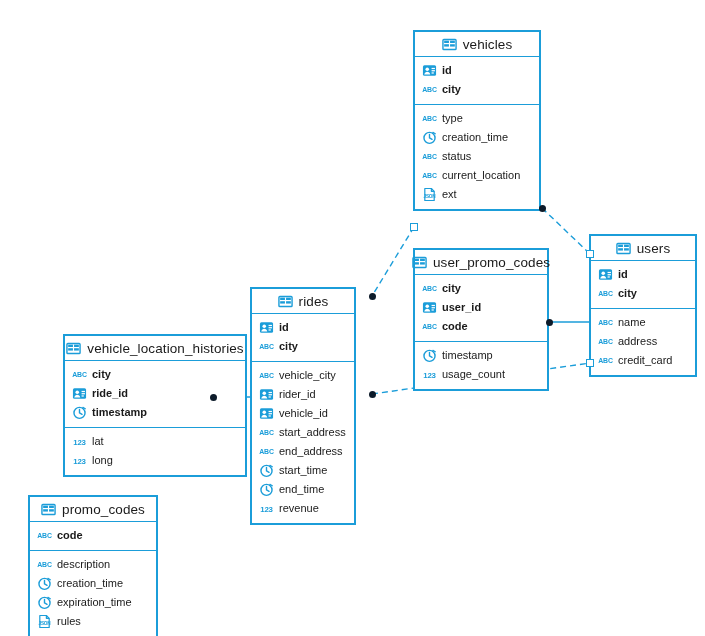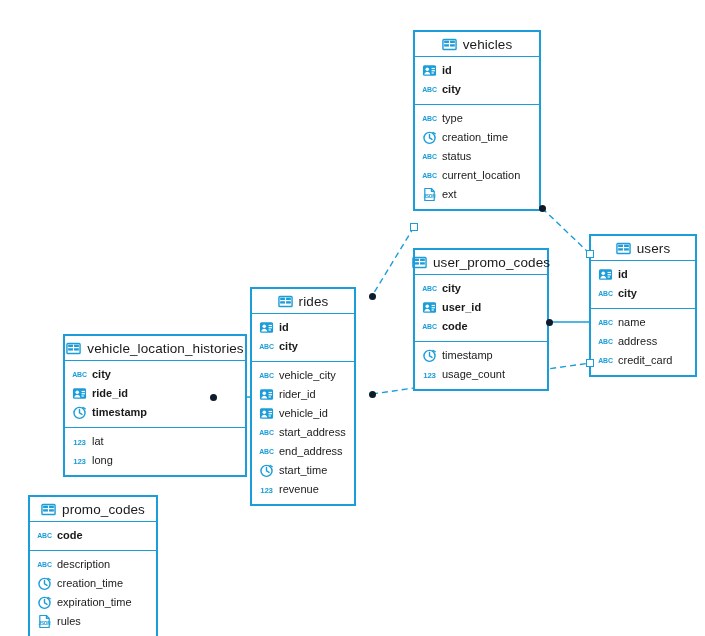--- a/index.html
+++ b/index.html
@@ -313,20 +313,28 @@
         <div class="t-row">
           <svg viewBox="0 0 16 16" class="ic">
             <circle cx="8" cy="8.4" r="5.9" fill="none" stroke="#1b9dd9" stroke-width="1.5"></circle>
             <path d="M8 4.7 L8 8.4 L10.7 10" fill="none" stroke="#1b9dd9" stroke-width="1.5" stroke-linecap="round"></path>
             <path d="M11.6 2.6 L14.2 4.0" stroke="#1b9dd9" stroke-width="1.4" stroke-linecap="round"></path>
           </svg>
           <span class="fname">start_time</span>
         </div>
         <div class="t-row">
           <svg viewBox="0 0 16 16" class="ic">
+            <circle cx="8" cy="8.4" r="5.9" fill="none" stroke="#1b9dd9" stroke-width="1.5"></circle>
+            <path d="M8 4.7 L8 8.4 L10.7 10" fill="none" stroke="#1b9dd9" stroke-width="1.5" stroke-linecap="round"></path>
+            <path d="M11.6 2.6 L14.2 4.0" stroke="#1b9dd9" stroke-width="1.4" stroke-linecap="round"></path>
+          </svg>
+          <span class="fname">end_time</span>
+        </div>
+        <div class="t-row">
+          <svg viewBox="0 0 16 16" class="ic">
             <text x="8" y="11.4" text-anchor="middle" font-size="8.4" font-family="&quot;Liberation Sans&quot;,sans-serif" font-weight="bold" letter-spacing="-0.3" fill="#1b9dd9">123</text>
           </svg>
           <span class="fname">revenue</span>
         </div>
       </div>
     </div>
     <div class="table" style="left: 28px; top: 334px; width: 184px; margin-left: 35px;">
       <div class="t-header">
         <svg viewBox="0 0 16 16" class="ic">
           <rect x="1" y="2.6" width="14" height="10.8" rx="1" fill="none" stroke="#1b9dd9" stroke-width="1.5"></rect>

